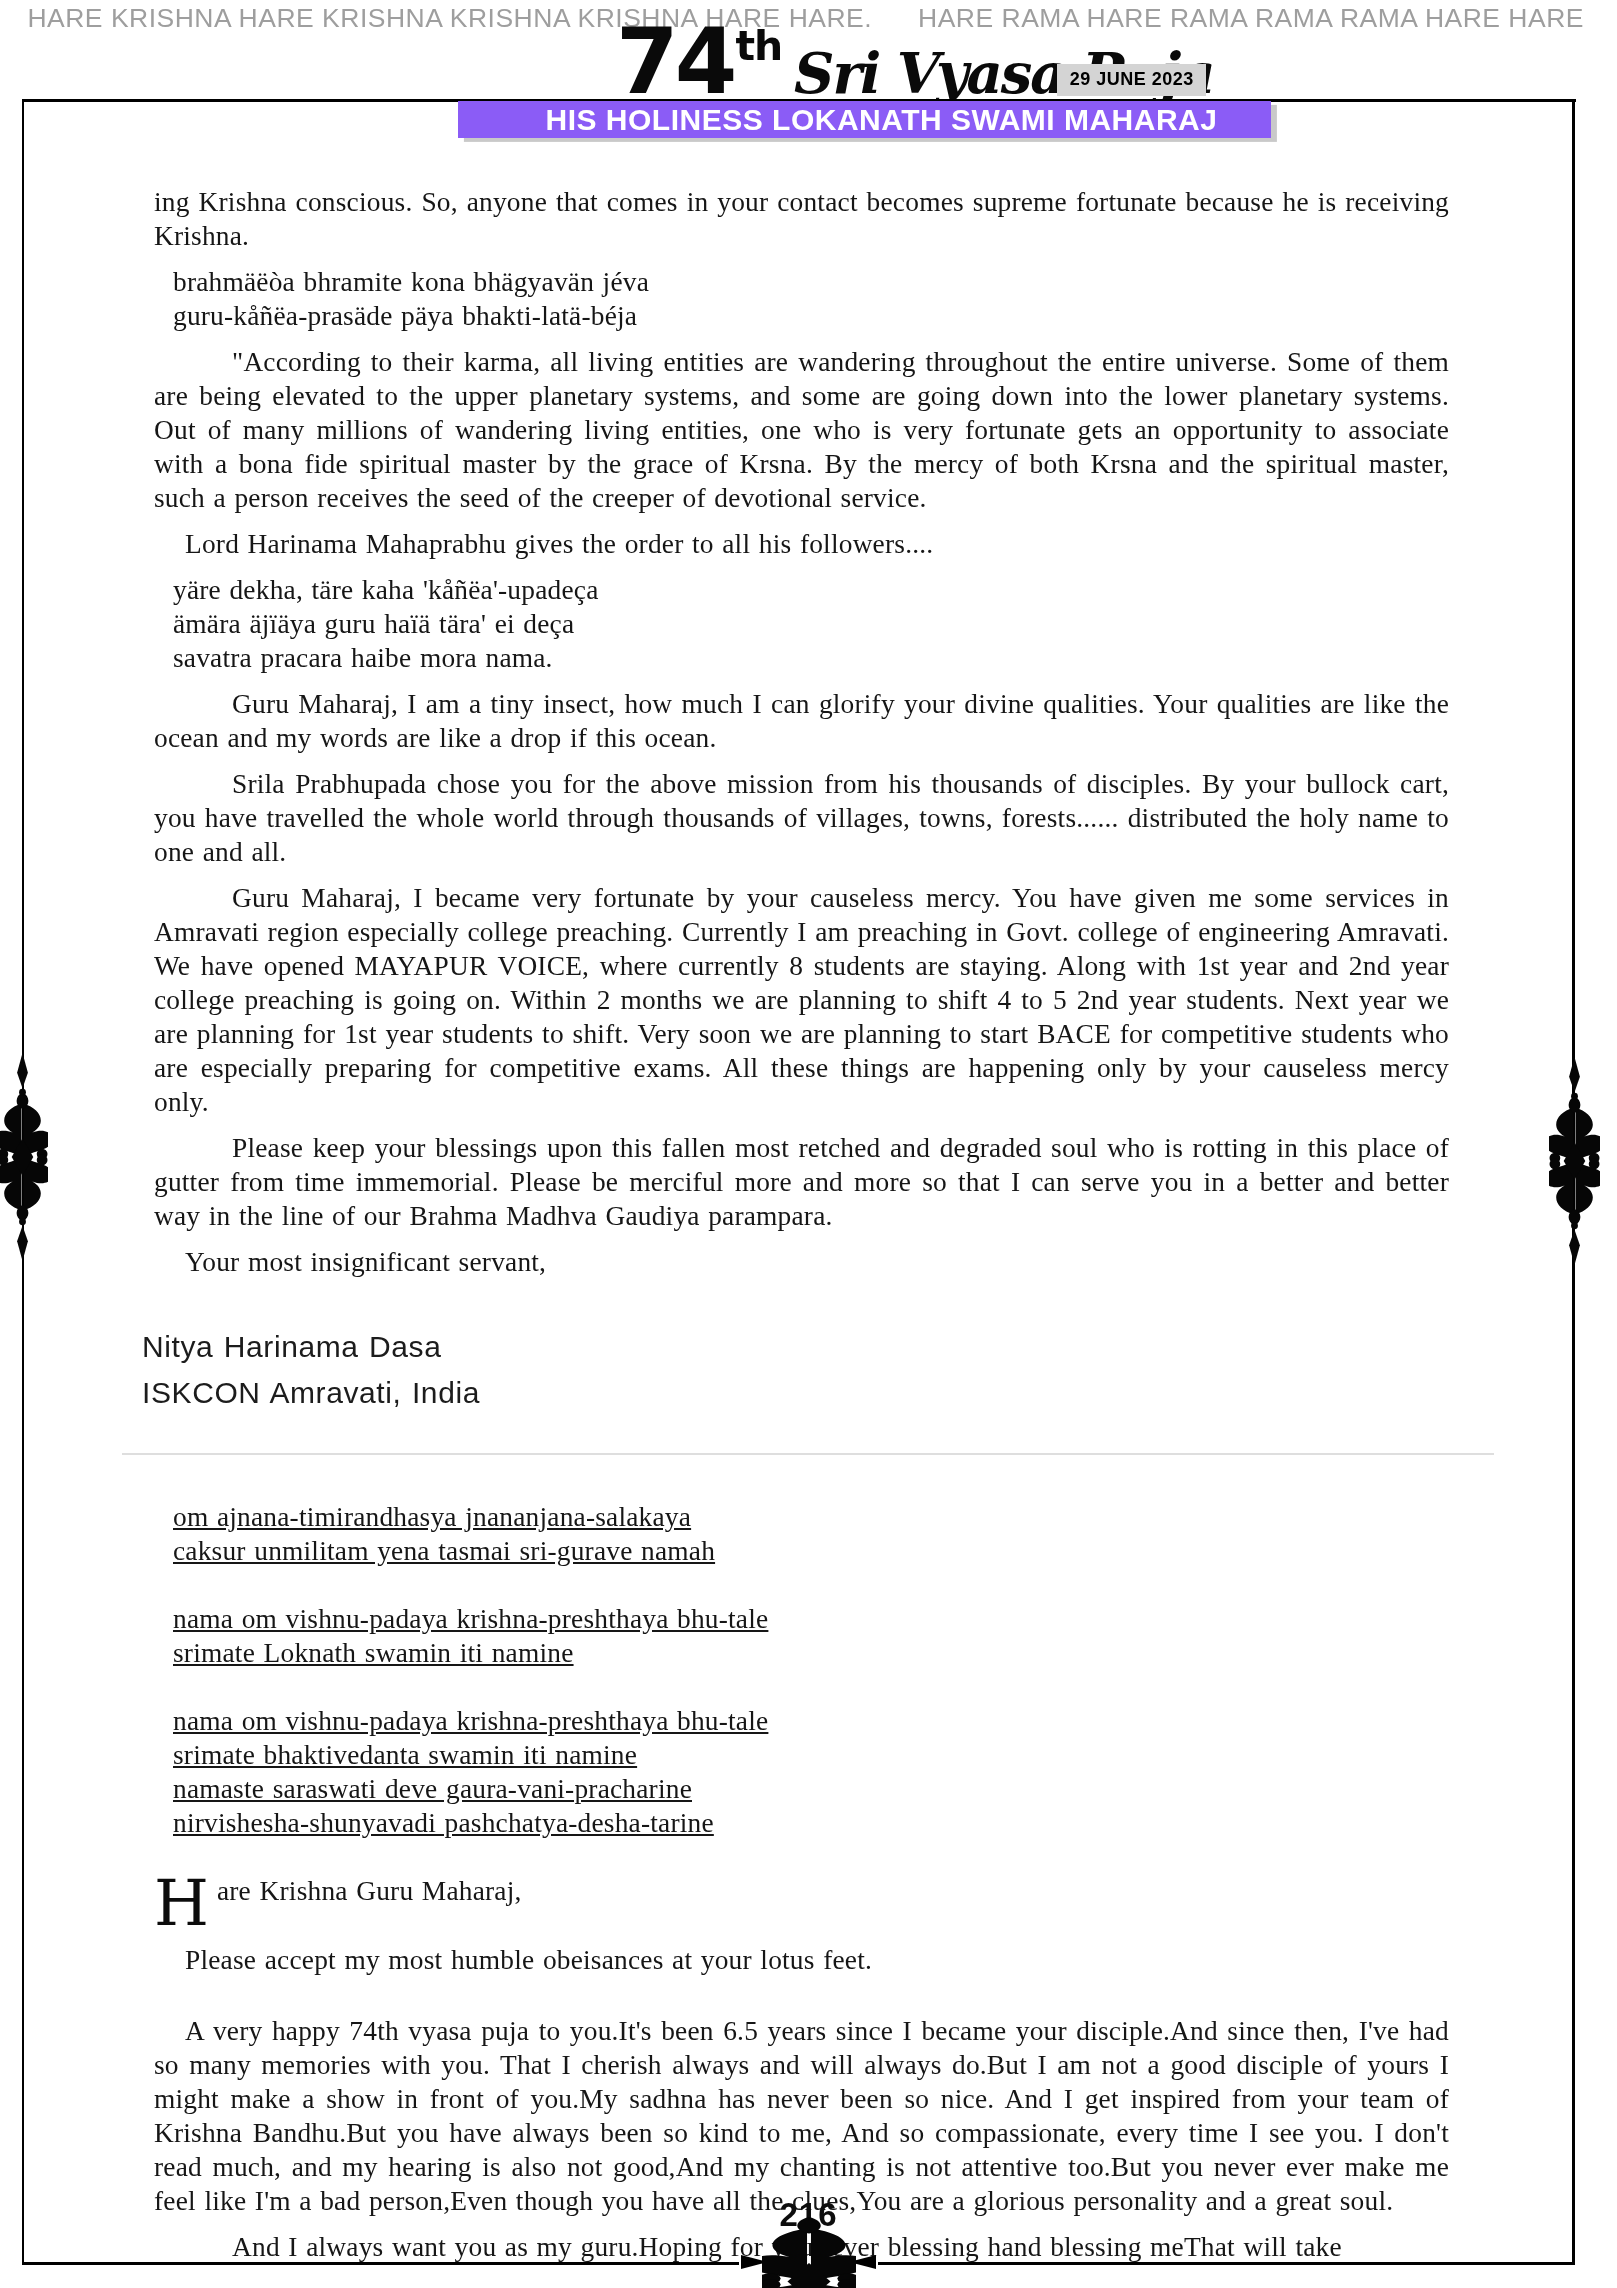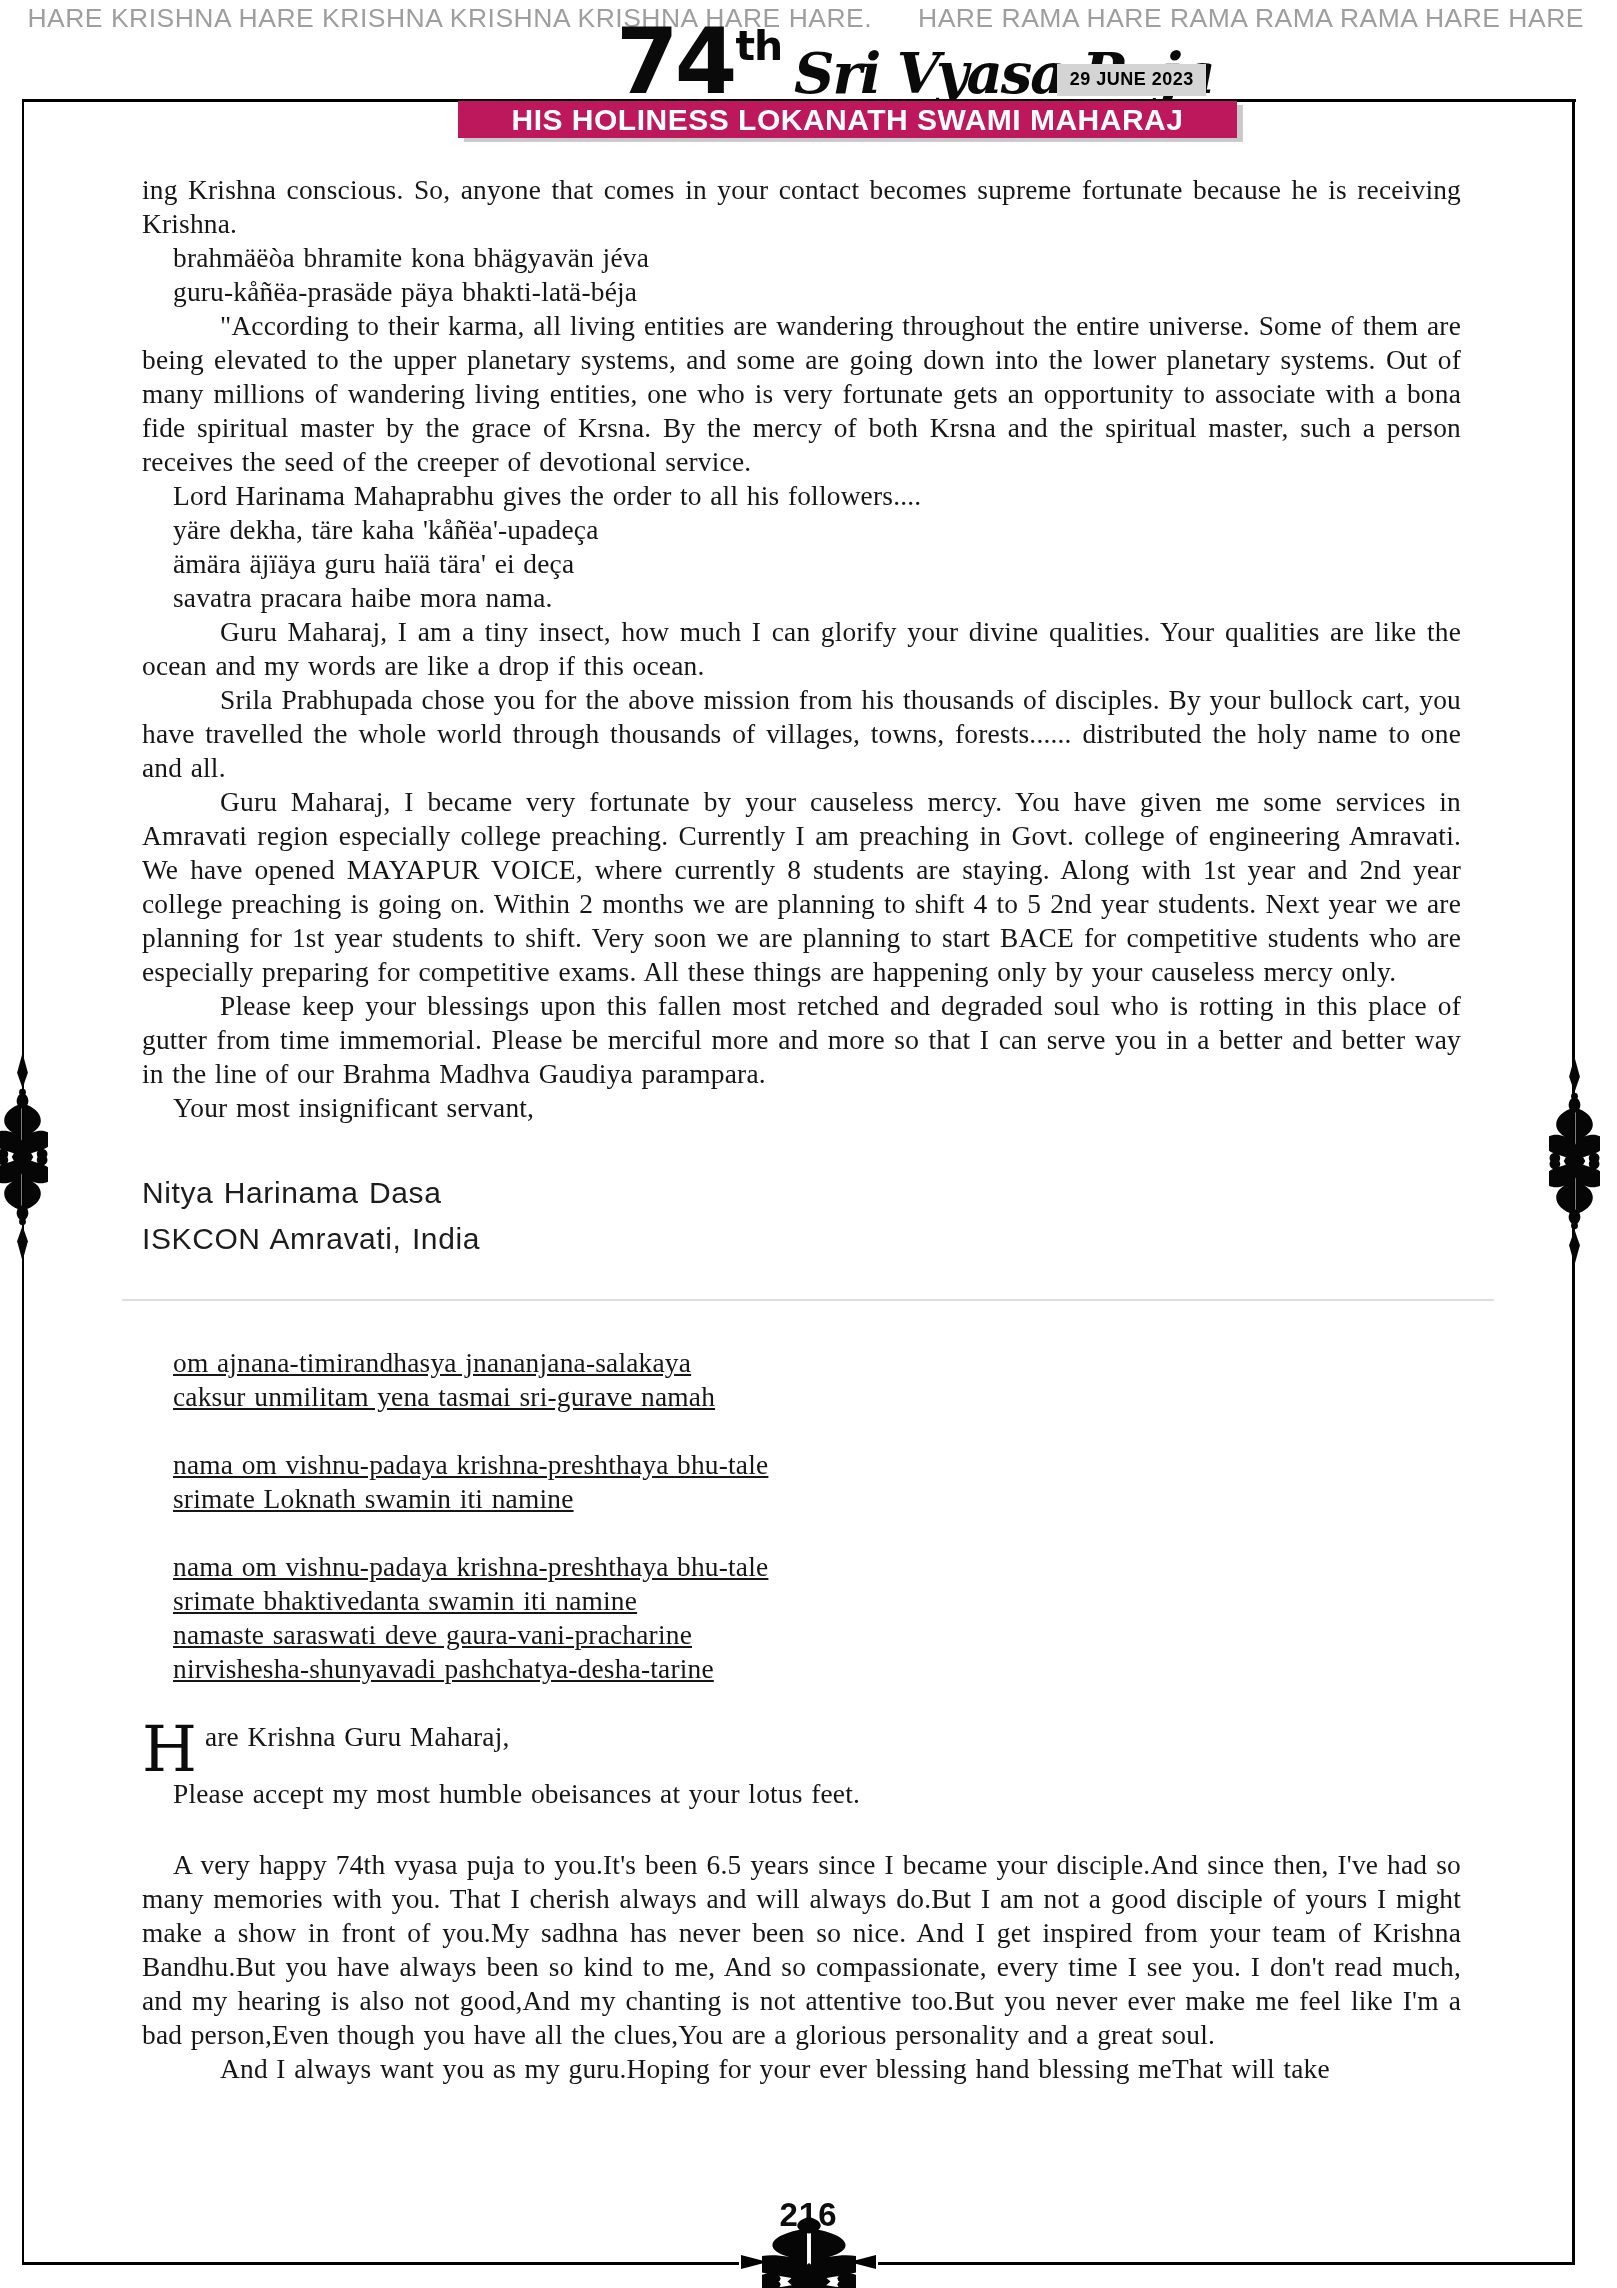--- a/index.html
+++ b/index.html
@@ -37,32 +37,33 @@
   }
   
   .rule{position:absolute;background:#000;}
   .rule-top{left:21.6px;top:99px;width:1554px;height:2.9px;}
   .rule-left{left:21.6px;top:99px;width:2.9px;height:2166px;}
   .rule-right{left:1572px;top:99px;width:2.9px;height:2166px;}
   .rule-bottom-l{left:21.6px;top:2262px;width:717px;height:2.9px;}
   .rule-bottom-r{left:878px;top:2262px;width:697px;height:2.9px;}
   .banner{
     position:absolute;left:458px;top:101px;width:779px;height:37px;
-    background:#be185d;color:#ffffff;text-align:center;line-height:37px;
+    background:#8b5cf6;color:#ffffff;text-align:center;line-height:37px;
     font-family:"Liberation Sans", sans-serif;font-weight:bold;
     font-size:30px;letter-spacing:0.5px;
     box-shadow:5.9px 3.9px 0 #c9c9c9;
+    padding-left:34px;
   }
   
   .col{
     position:absolute;left:142px;top:173px;width:1319px;
     font-size:27.4px;line-height:34px;letter-spacing:0.2px;word-spacing:1.5px;
     color:#161616;
   }
-  .col p{margin:0;text-align:justify;}
+  .col p{margin:12px;text-align:justify;}
   .ind-sm{text-indent:31px;}
   .ind-lg{text-indent:78px;}
   .verse{padding-left:31px;text-align:left;}
   .sig-block{
     margin-top:45px;
     font-family:"Liberation Sans", sans-serif;
     font-size:30px;line-height:46px;letter-spacing:0.6px;color:#1c1c1c;
   }
   .divider{
     border:none;height:2px;background:#dedede;

